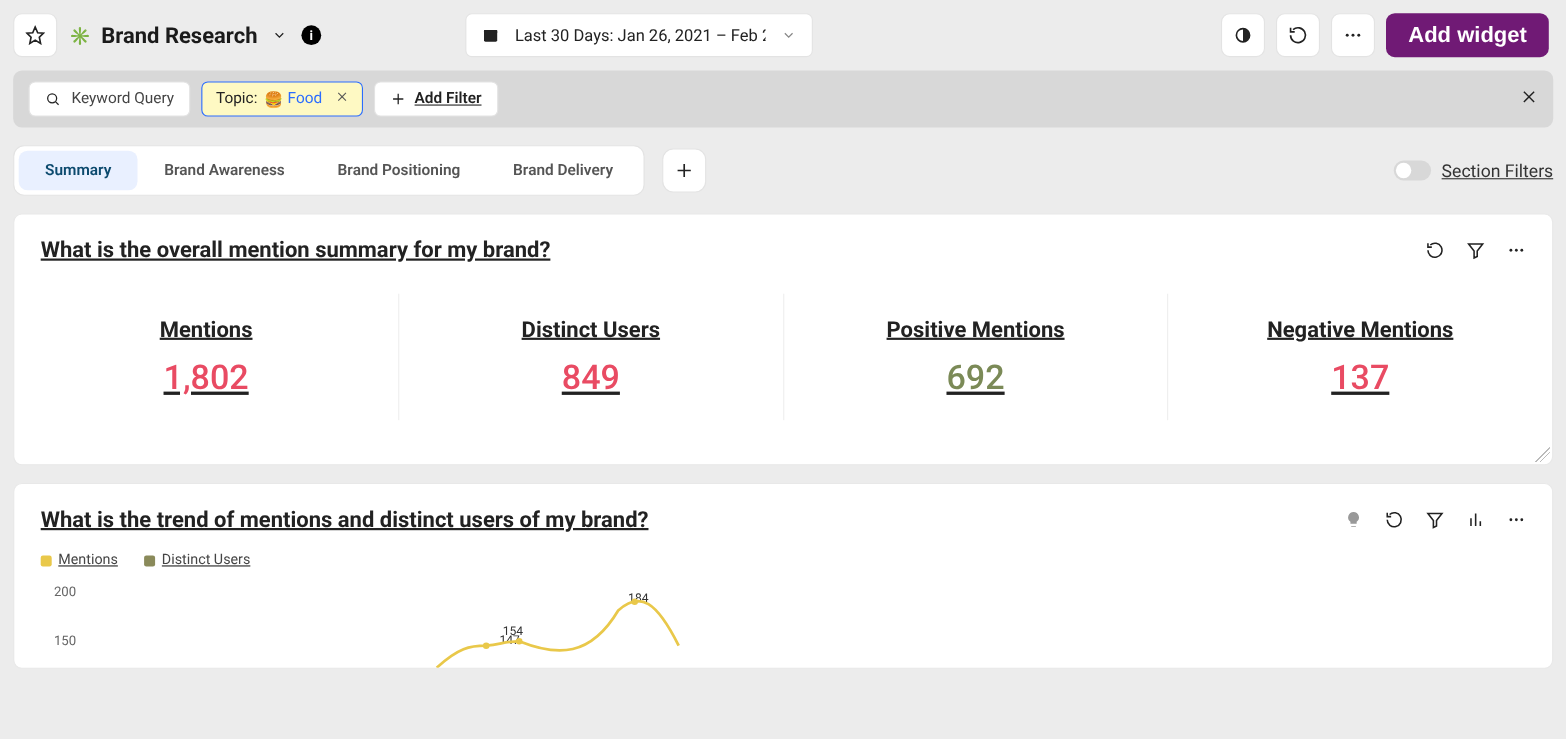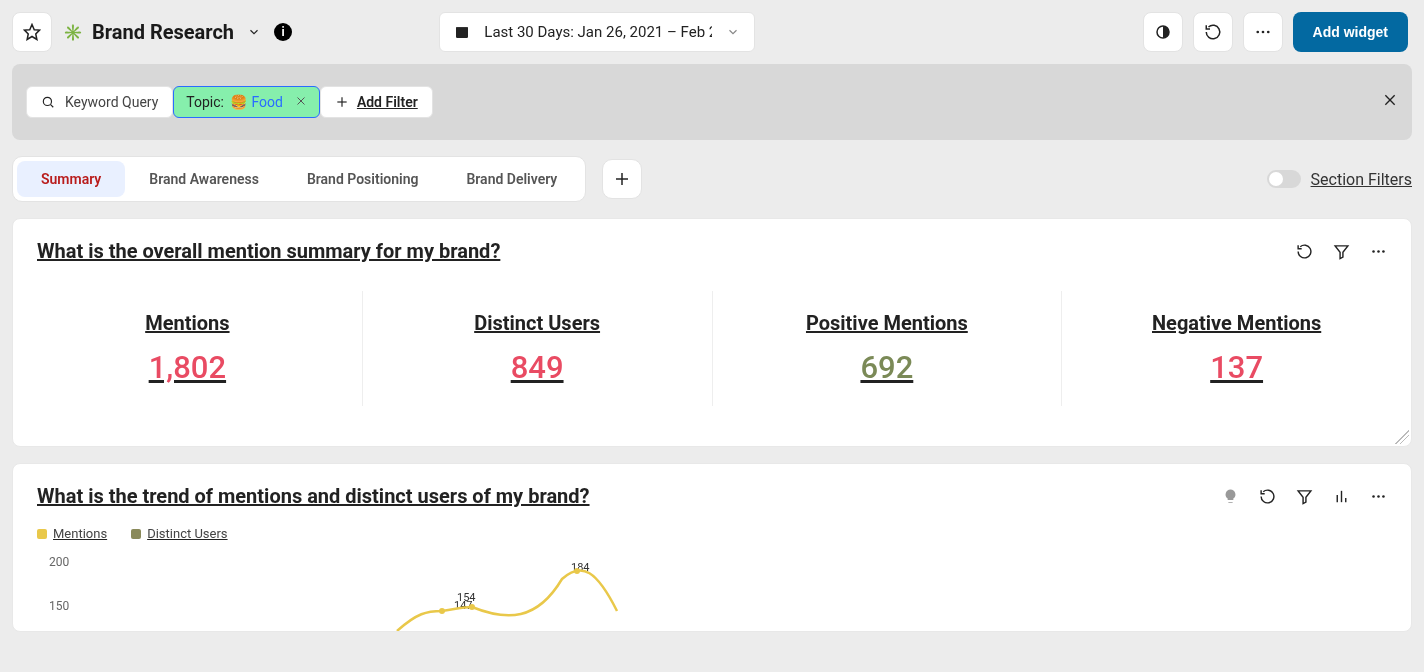--- a/index.html
+++ b/index.html
@@ -52,37 +52,37 @@
   .daterange {
     background:#fff; border:1px solid #e3e3e3; border-radius:6px;
     height:40px; padding:0 14px; display:flex; align-items:center; gap:14px;
     font-size:15px; color:#222; cursor:pointer;
     width:316px;
   }
   .daterange .date-text { flex:1; white-space:nowrap; overflow:hidden; }
   .spacer { flex:1; }
   .right-btn-group { display:flex; gap:10px; }
   .primary-btn {
-    background:#0369a1; color:#fff; border:none; border-radius:8px;
-    height:40px; padding:0 20px; font-size:14px; font-weight:600; cursor:pointer;
+    background:#701a75; color:#fff; border:none; border-radius:8px;
+    height:40px; padding:0 20px; font-size:20px; font-weight:600; cursor:pointer;
   }
 
   
   .filterbar {
     background:#d8d8d8; border-radius:8px;
-    margin:0 12px; padding:22px 14px;
-    display:flex; align-items:center; 
+    margin:0 12px; padding:10px 14px;
+    display:flex; align-items:center; gap:10px;
   }
   .kw-query {
     background:#fff; border:1px solid #e3e3e3; border-radius:6px;
     height:32px; padding:0 14px; display:flex; align-items:center; gap:10px;
     font-size:14px; color:#444; cursor:pointer;
   }
   .topic-pill {
-    background:#86efac; border:1.5px solid #2a6cff; border-radius:6px;
+    background:#fef9c3; border:1.5px solid #2a6cff; border-radius:6px;
     height:32px; padding:0 12px; display:flex; align-items:center; gap:6px;
     font-size:14px; cursor:pointer;
   }
   .topic-pill .topic-label { color:#222; }
   .topic-pill .topic-val { color:#2a6cff; display:flex; align-items:center; gap:4px; }
   .topic-remove { color:#555; cursor:pointer; margin-left:6px; font-weight:400; }
   .addfilter {
     background:#fff; border:1px solid #e3e3e3; border-radius:6px;
     height:32px; padding:0 14px; display:flex; align-items:center; gap:8px;
     font-size:14px; font-weight:600; cursor:pointer;text-decoration:underline;
@@ -97,21 +97,21 @@
     padding:16px 12px 0 12px;
   }
   .tab-group {
     background:#fff; border:1px solid #e3e3e3; border-radius:10px;
     display:flex; align-items:center; padding:4px;
   }
   .tab {
     padding:10px 24px; font-size:14px; font-weight:600; color:#555;
     border-radius:8px; cursor:pointer;
   }
-  .tab.active { background:#e9f0ff; color:#b91c1c; }
+  .tab.active { background:#e9f0ff; color:#0c4a6e; }
   .add-tab-btn {
     width:40px; height:40px; background:#fff; border:1px solid #e3e3e3;
     border-radius:10px; display:flex; align-items:center; justify-content:center;
     margin-left:16px; cursor:pointer;
   }
   .section-filters {
     margin-left:auto; display:flex; align-items:center; gap:10px; font-size:16px; color:#333;text-decoration:underline;
   }
   .toggle {
     width:34px; height:18px; border-radius:10px; background:#d8d8d8; position:relative; cursor:pointer;

